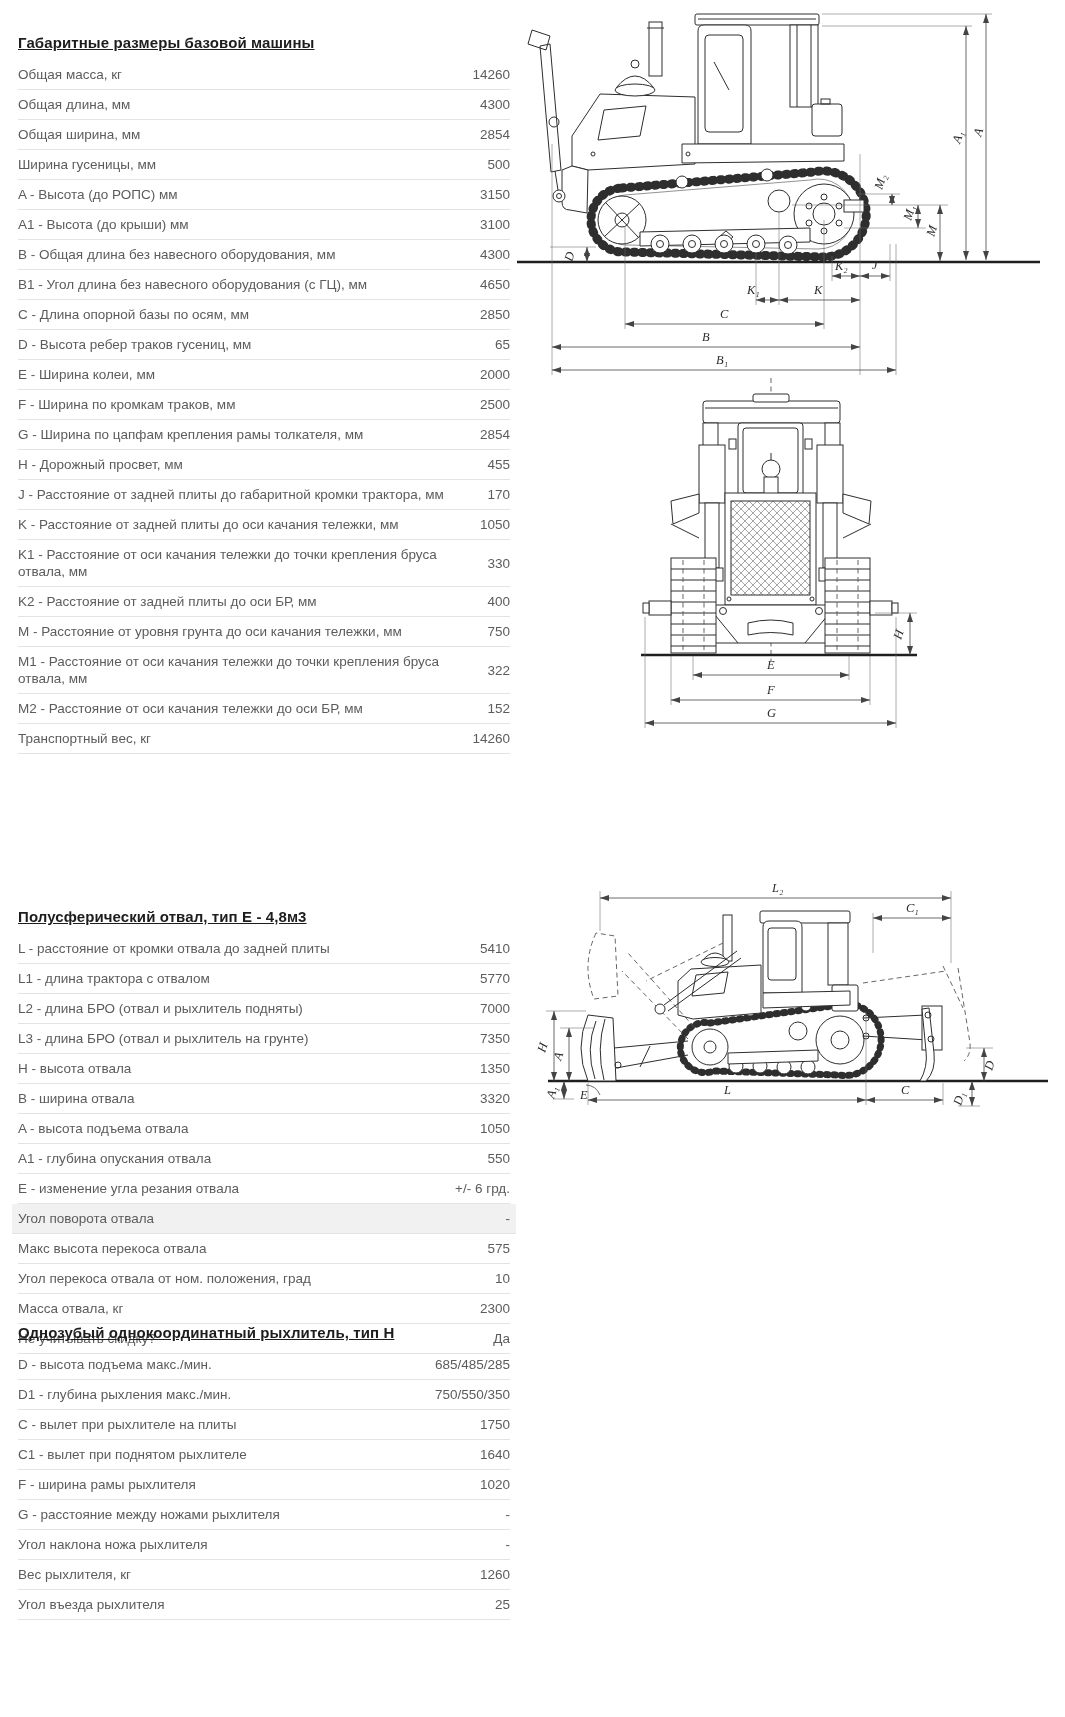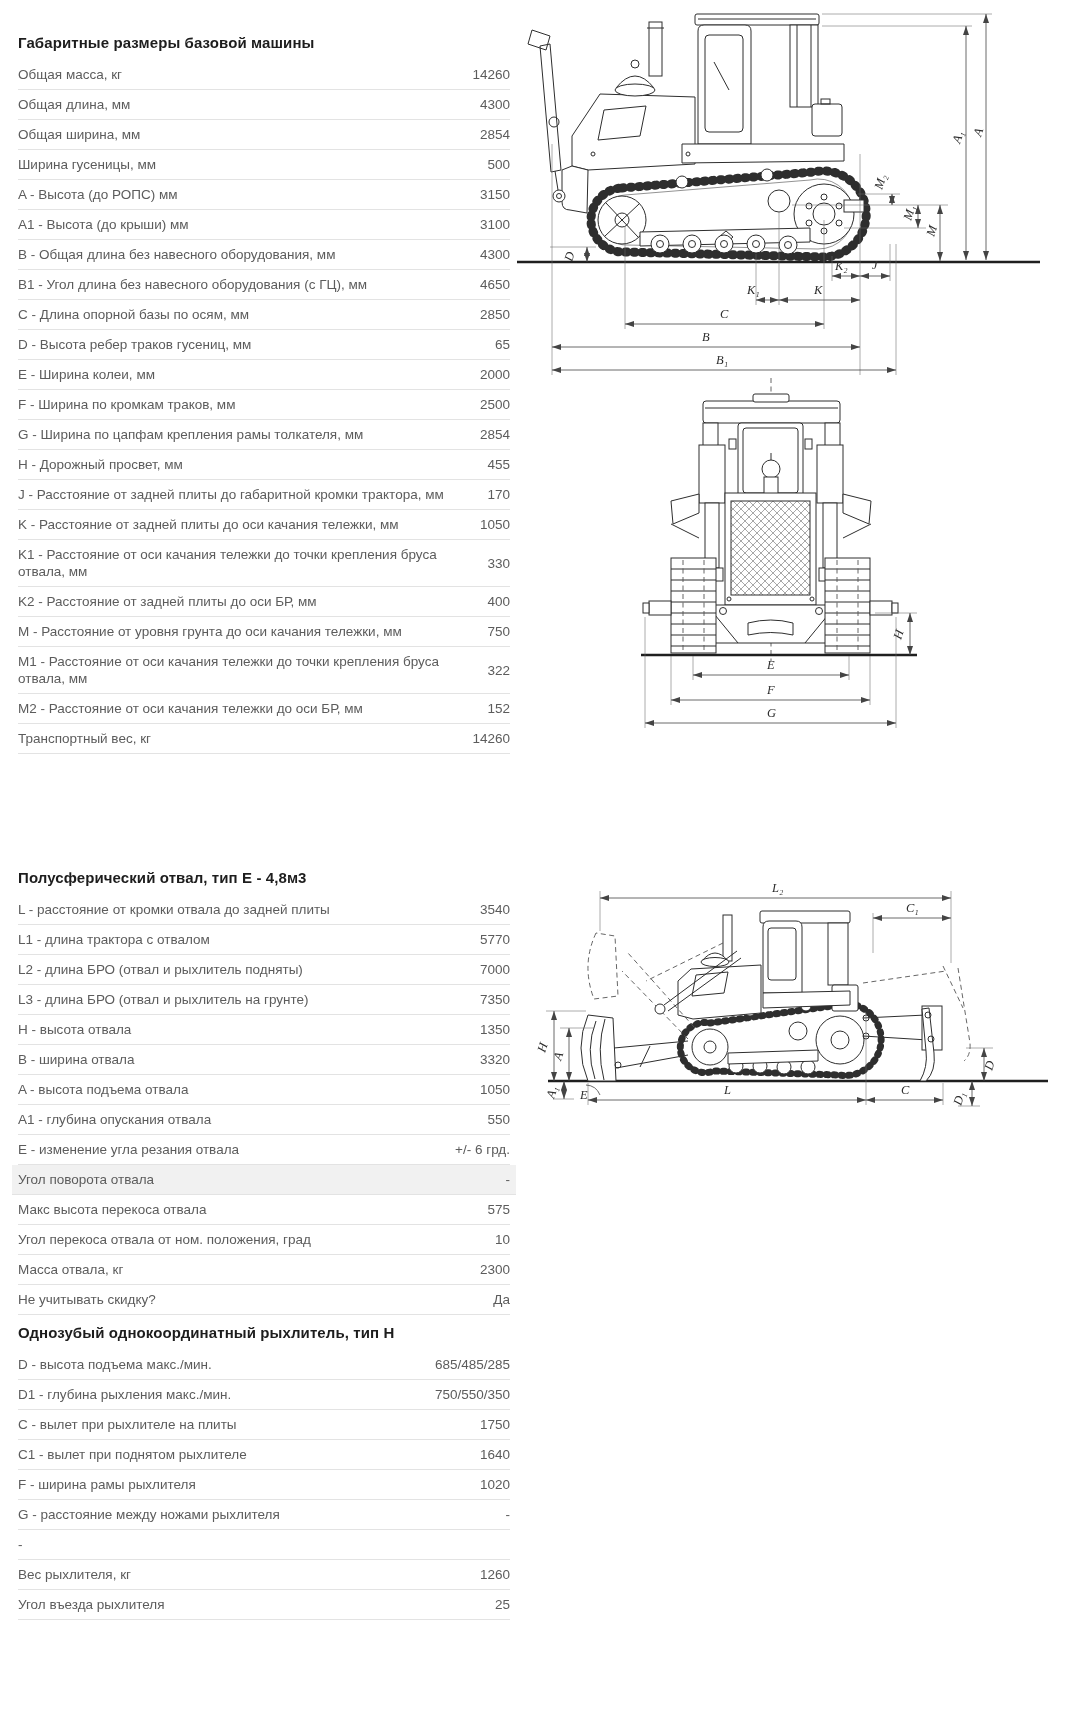--- a/index.html
+++ b/index.html
@@ -6,21 +6,21 @@
   body{
     position:relative;
     width:1065px;height:1717px;
     background:#ffffff;
     font-family:"Liberation Sans", sans-serif;
     overflow:hidden;
   }
   .spec-block{position:absolute;left:18px;width:492px;}
   .spec-block h2{
     font-size:15px;font-weight:700;color:#1d1d1d;
-    margin:0 0 9px 0;letter-spacing:.1px;
+    margin:0 0 9px 0;letter-spacing:.1px;text-decoration:underline;
   }
   .row{
     display:flex;justify-content:space-between;align-items:center;gap:17px;
     padding:6px 0;border-bottom:1px solid #e3e3e3;
     font-size:13.5px;line-height:17px;color:#5c5c5c;
   }
   .row .val{white-space:nowrap;text-align:right;flex:none;}
   .row .lab{flex:1;}
   .row.hl{background:#f1f1f1;margin:0 -6px;padding-left:6px;padding-right:6px;}
   .drawing{position:absolute;}
@@ -126,26 +126,26 @@
         <span class="lab">M2 - Расстояние от оси качания тележки до оси БР, мм</span>
         <span class="val">152</span>
       </div>
       <div class="row">
         <span class="lab">Транспортный вес, кг</span>
         <span class="val">14260</span>
       </div>
     </div>
 </section>
 
-<section class="spec-block" style="top:869px">
+<section class="spec-block" style="top:908px">
   <h2>Полусферический отвал, тип Е - 4,8м3</h2>
   <div>
       <div class="row">
         <span class="lab">L - расстояние от кромки отвала до задней плиты</span>
-        <span class="val">3540</span>
+        <span class="val">5410</span>
       </div>
       <div class="row">
         <span class="lab">L1 - длина трактора с отвалом</span>
         <span class="val">5770</span>
       </div>
       <div class="row">
         <span class="lab">L2 - длина БРО (отвал и рыхлитель подняты)</span>
         <span class="val">7000</span>
       </div>
       <div class="row">
@@ -216,20 +216,21 @@
       </div>
       <div class="row">
         <span class="lab">F - ширина рамы рыхлителя</span>
         <span class="val">1020</span>
       </div>
       <div class="row">
         <span class="lab">G - расстояние между ножами рыхлителя</span>
         <span class="val">-</span>
       </div>
       <div class="row">
+        <span class="lab">Угол наклона ножа рыхлителя</span>
         <span class="val">-</span>
       </div>
       <div class="row">
         <span class="lab">Вес рыхлителя, кг</span>
         <span class="val">1260</span>
       </div>
       <div class="row">
         <span class="lab">Угол въезда рыхлителя</span>
         <span class="val">25</span>
       </div>

